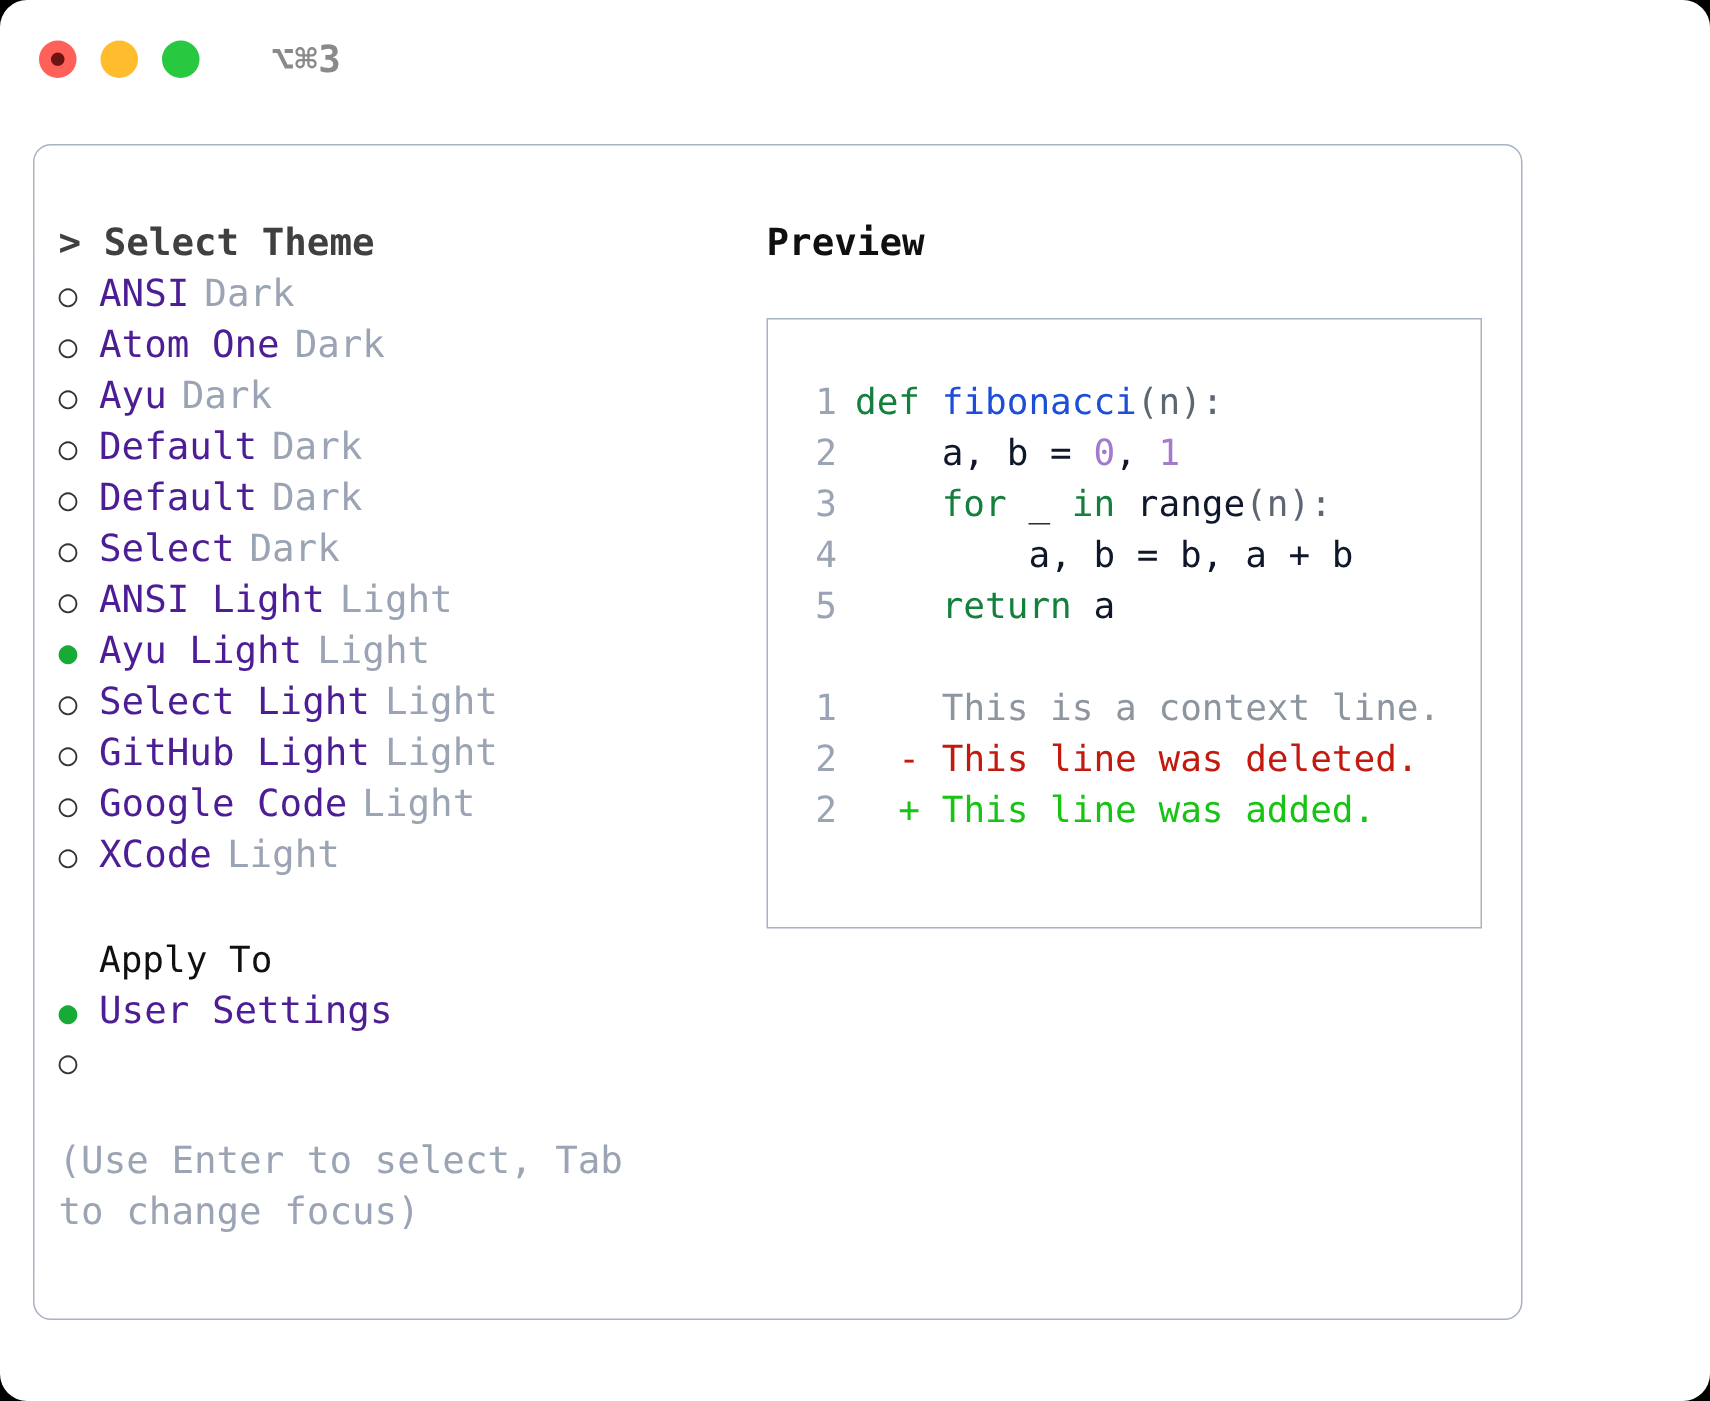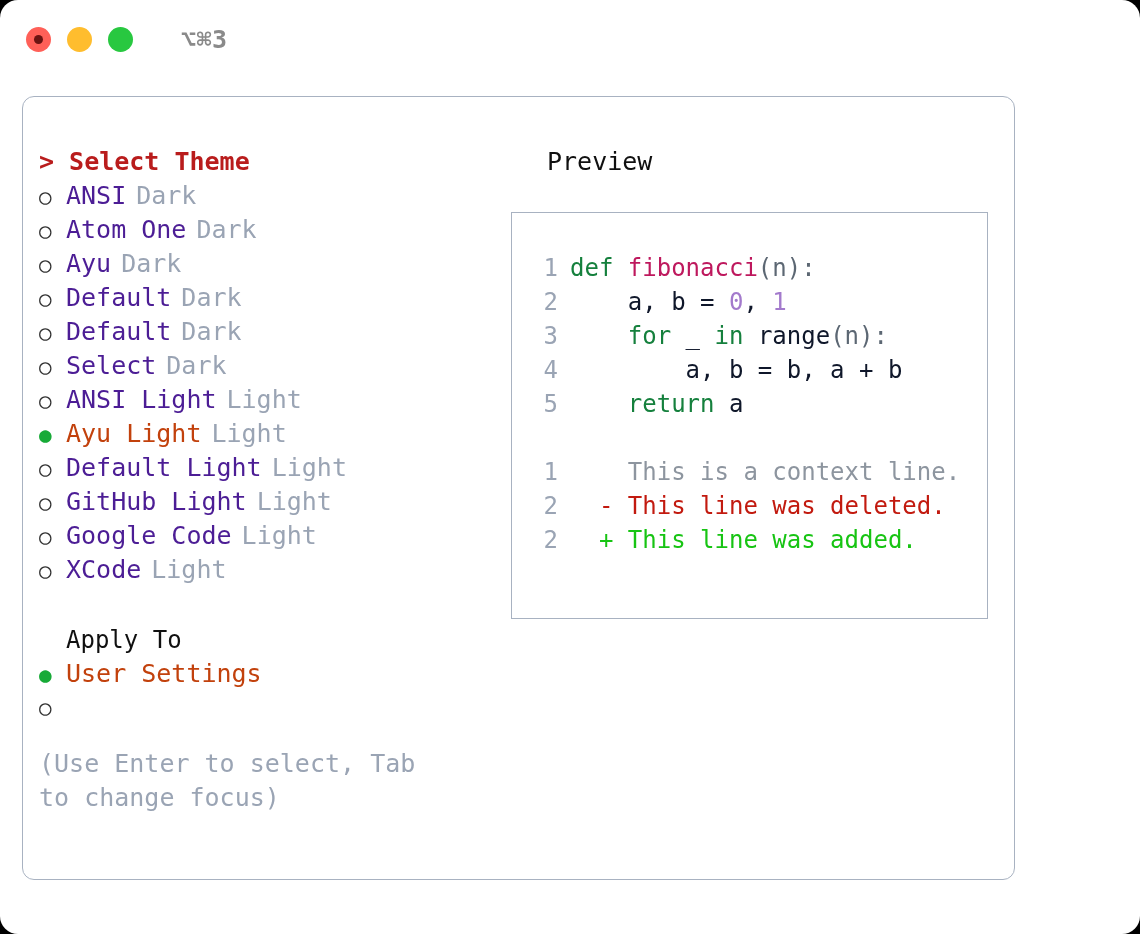--- a/index.html
+++ b/index.html
@@ -84,21 +84,21 @@
 
   
   .left-col {
     width: 478px;
     padding: 48px 0 0 16px;
   }
 
   .section-title {
     font-size: 25px;
     font-weight: bold;
-    color: #b91c1c;
+    color: #404040;
     line-height: 34px;
     white-space: pre;
   }
 
   .opt-list { margin-top: 0; }
 
   .opt {
     display: flex;
     align-items: baseline;
     height: 34px;
@@ -111,59 +111,58 @@
   .bullet {
     width: 27px;
     flex: 0 0 27px;
     font-size: 21px;
     line-height: 34px;
     color: #333333;
   }
   .bullet.on { color: #17aa37; }
 
   .opt-label { color: #4c1d95; }
-  .opt.selected .opt-label { color: #c2410c; }
+  .opt.selected .opt-label { color: #4c1d95; }
 
   .opt-tag {
     color: #9aa4b4;
     margin-left: 10px;
   }
 
   .apply-block { margin-top: 36px; }
 
   .apply-title {
     font-size: 24px;
     color: #101010;
     line-height: 34px;
     padding-left: 27px;
     white-space: pre;
   }
 
   .hint {
-    margin-top: 22px;
+    margin-top: 32px;
     font-size: 25px;
     line-height: 34px;
     color: #9aa4b4;
     width: 408px;
     white-space: pre-wrap;
   }
 
   
   .right-col {
     flex: 1;
     padding: 48px 0 0 10px;
   }
 
   .preview-title {
     font-size: 25px;
-    font-weight: normal;
+    font-weight: bold;
     color: #101010;
     line-height: 34px;
     white-space: pre;
-    margin-left: 36px;
   }
 
   .preview-box {
     margin-top: 33px;
     width: 477px;
     height: 407px;
     border: 1.6px solid #a8b2c1;
     background: #ffffff;
     padding: 38px 0 0 0;
   }
@@ -182,21 +181,21 @@
     width: 26px;
     flex: 0 0 26px;
     text-align: right;
     color: #9aa4b4;
     margin-right: 12px;
   }
 
   .code-blank { height: 34px; }
 
   .tok-kw   { color: #15803d; }
-  .tok-fn   { color: #be185d; }
+  .tok-fn   { color: #1d4ed8; }
   .tok-call { color: #0f172a; }
   .tok-num  { color: #a37acc; }
   .tok-txt  { color: #0f172a; }
   .tok-punc { color: #5c6773; }
 
   .diff-ctx { color: #8d959f; }
   .diff-del { color: #c21a0f; }
   .diff-add { color: #17c413; }
 </style>
 </head>
@@ -222,21 +221,21 @@
 
         <div class="opt-list" id="theme-list">
             <div class="opt"><span class="bullet">○</span><span class="opt-label">ANSI</span><span class="opt-tag">Dark</span></div>
             <div class="opt"><span class="bullet">○</span><span class="opt-label">Atom One</span><span class="opt-tag">Dark</span></div>
             <div class="opt"><span class="bullet">○</span><span class="opt-label">Ayu</span><span class="opt-tag">Dark</span></div>
             <div class="opt"><span class="bullet">○</span><span class="opt-label">Default</span><span class="opt-tag">Dark</span></div>
             <div class="opt"><span class="bullet">○</span><span class="opt-label">Default</span><span class="opt-tag">Dark</span></div>
             <div class="opt"><span class="bullet">○</span><span class="opt-label">Select</span><span class="opt-tag">Dark</span></div>
             <div class="opt"><span class="bullet">○</span><span class="opt-label">ANSI Light</span><span class="opt-tag">Light</span></div>
             <div class="opt selected"><span class="bullet on">●</span><span class="opt-label">Ayu Light</span><span class="opt-tag">Light</span></div>
-            <div class="opt"><span class="bullet">○</span><span class="opt-label">Default Light</span><span class="opt-tag">Light</span></div>
+            <div class="opt"><span class="bullet">○</span><span class="opt-label">Select Light</span><span class="opt-tag">Light</span></div>
             <div class="opt"><span class="bullet">○</span><span class="opt-label">GitHub Light</span><span class="opt-tag">Light</span></div>
             <div class="opt"><span class="bullet">○</span><span class="opt-label">Google Code</span><span class="opt-tag">Light</span></div>
             <div class="opt"><span class="bullet">○</span><span class="opt-label">XCode</span><span class="opt-tag">Light</span></div>
           </div>
 
         <div class="apply-block">
           <div class="apply-title">Apply To</div>
           <div id="apply-list">
               <div class="opt selected"><span class="bullet on">●</span><span class="opt-label">User Settings</span></div>
               <div class="opt"><span class="bullet">○</span></div>

